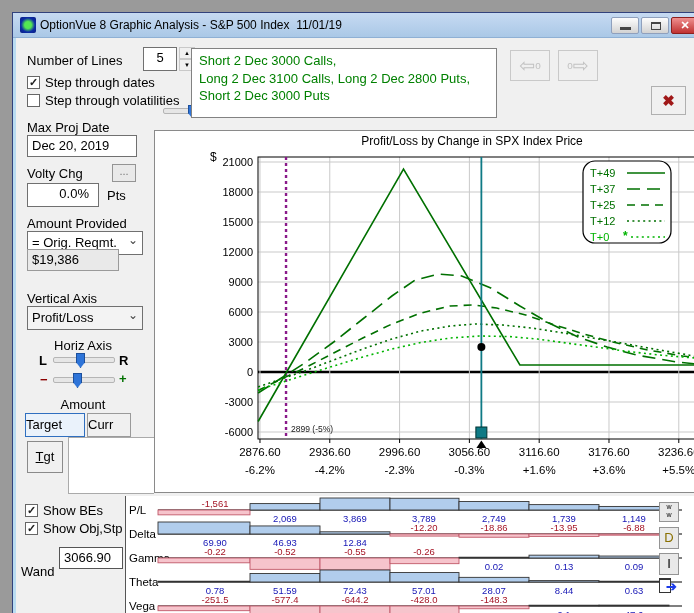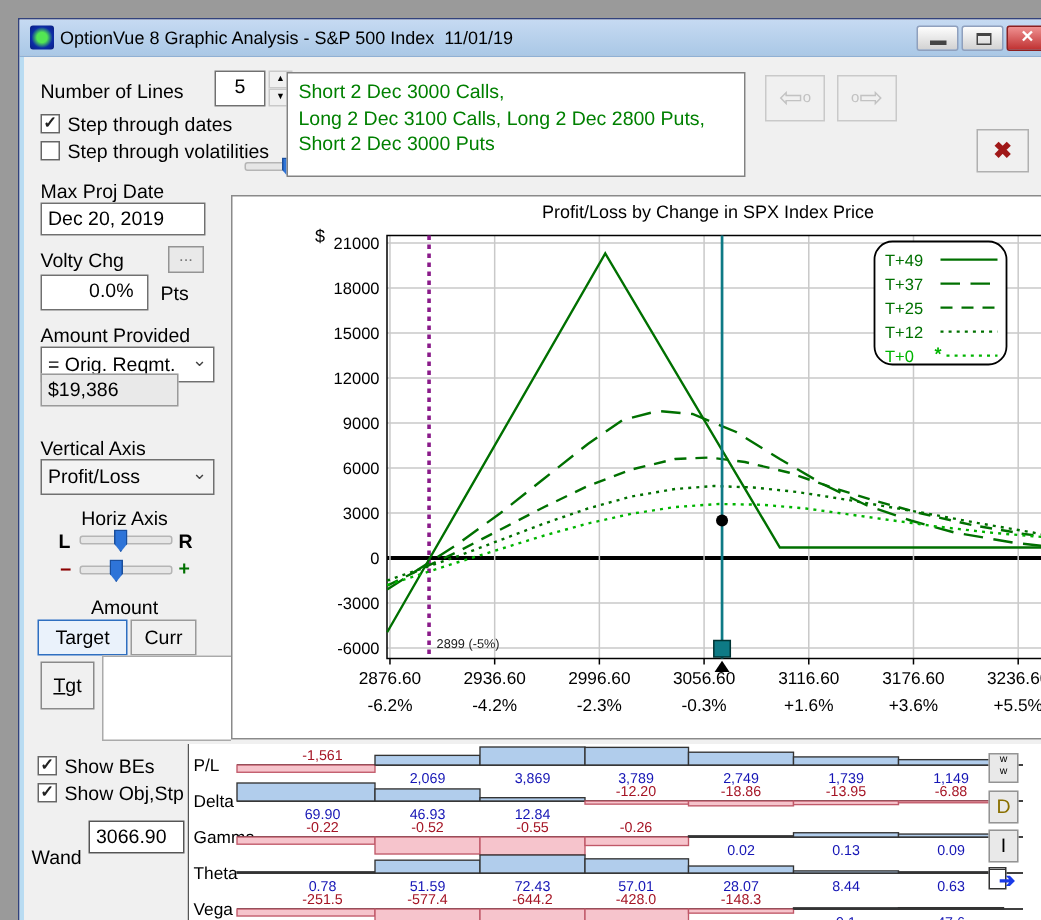--- a/index.html
+++ b/index.html
@@ -24,21 +24,21 @@
   .lbl13{position:absolute;font-size:13px;white-space:nowrap;}
   .field{position:absolute;background:#fff;border:1px solid #707070;font-size:13px;padding:2px 4px;}
   .btn{position:absolute;background:#f0f0f0;border:1px solid #c9c9c9;text-align:center;cursor:pointer;}
   .cb{position:absolute;width:13px;height:13px;background:#fff;border:1px solid #666;
     font-size:11px;line-height:11px;text-align:center;color:#222;font-weight:bold;cursor:pointer;}
   .select{position:absolute;background:#fff;border:1px solid #707070;font-size:13px;padding:3px 4px;cursor:pointer;}
   .select .dd{position:absolute;right:4px;top:1px;font-size:12px;color:#444;}
   .thumb{position:absolute;width:9px;height:15px;background:#2e74d8;border:1px solid #1b4f9c;
     clip-path:polygon(0 0,100% 0,100% 62%,50% 100%,0 62%);cursor:pointer;}
   .track{position:absolute;height:6px;background:#e6e6e6;border:1px solid #b5b5b5;border-radius:2px;}
-  .tab{position:absolute;height:24px;font-size:13px;text-align:center;line-height:22px;cursor:pointer;}
+  .tab{position:absolute;height:24px;font-size:13px;text-align:left;line-height:22px;cursor:pointer;}
   .panel-white{position:absolute;background:#fff;padding-left:44px;}
   .side-btn{position:absolute;background:#e9e9e9;border:1px solid #949494;text-align:center;cursor:pointer;}
   svg text{font-family:"Liberation Sans",sans-serif;}
 </style>
 </head>
 <body>
 
 <div class="win">
 
   <div class="titlebar">

